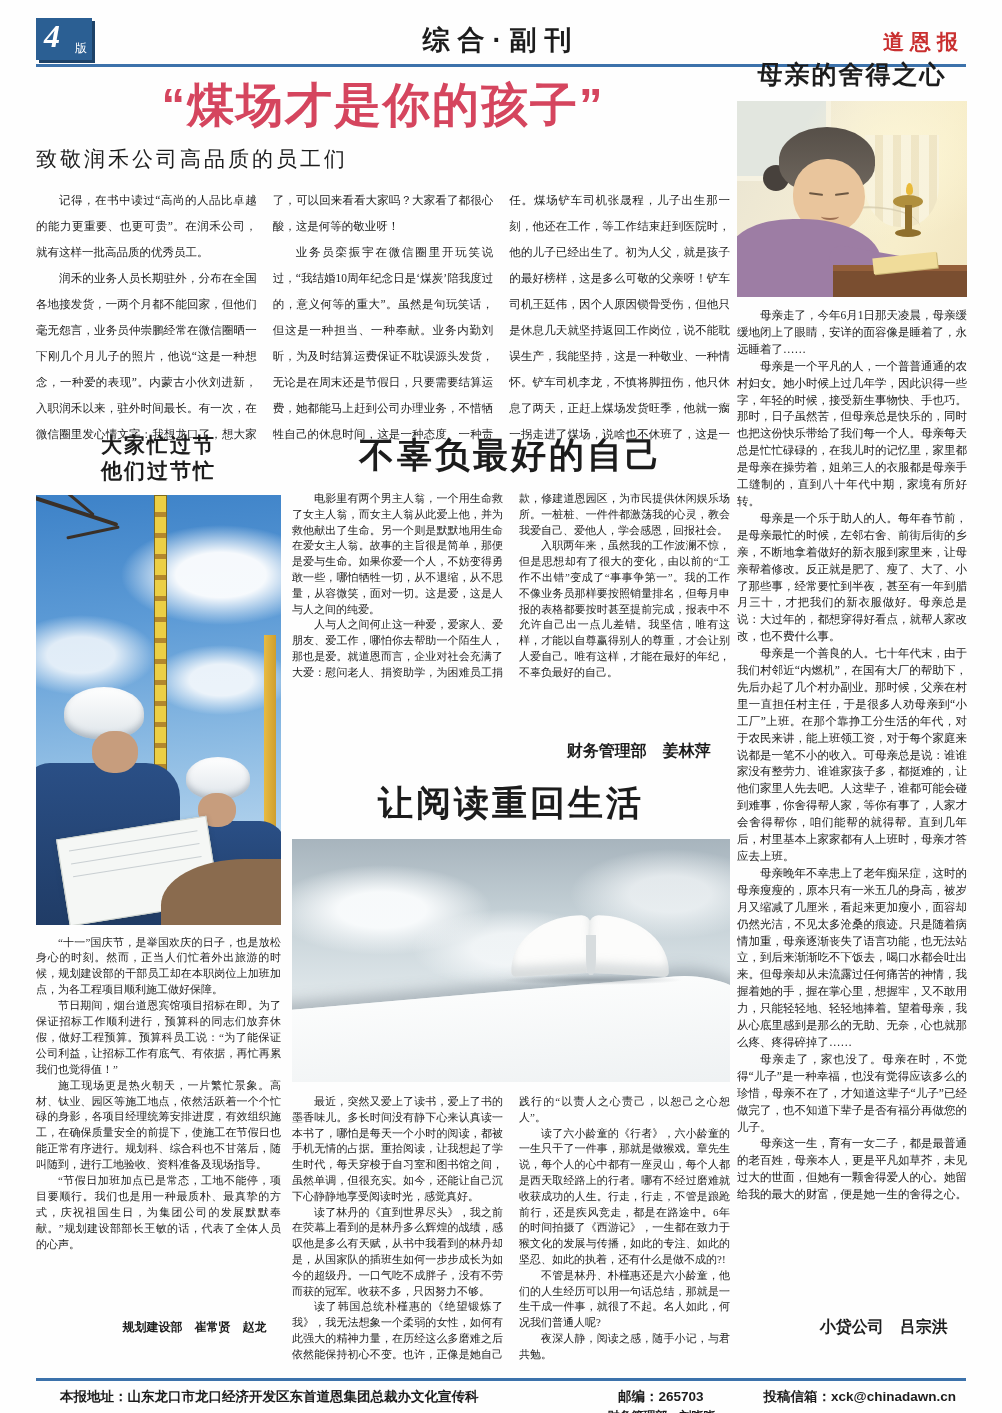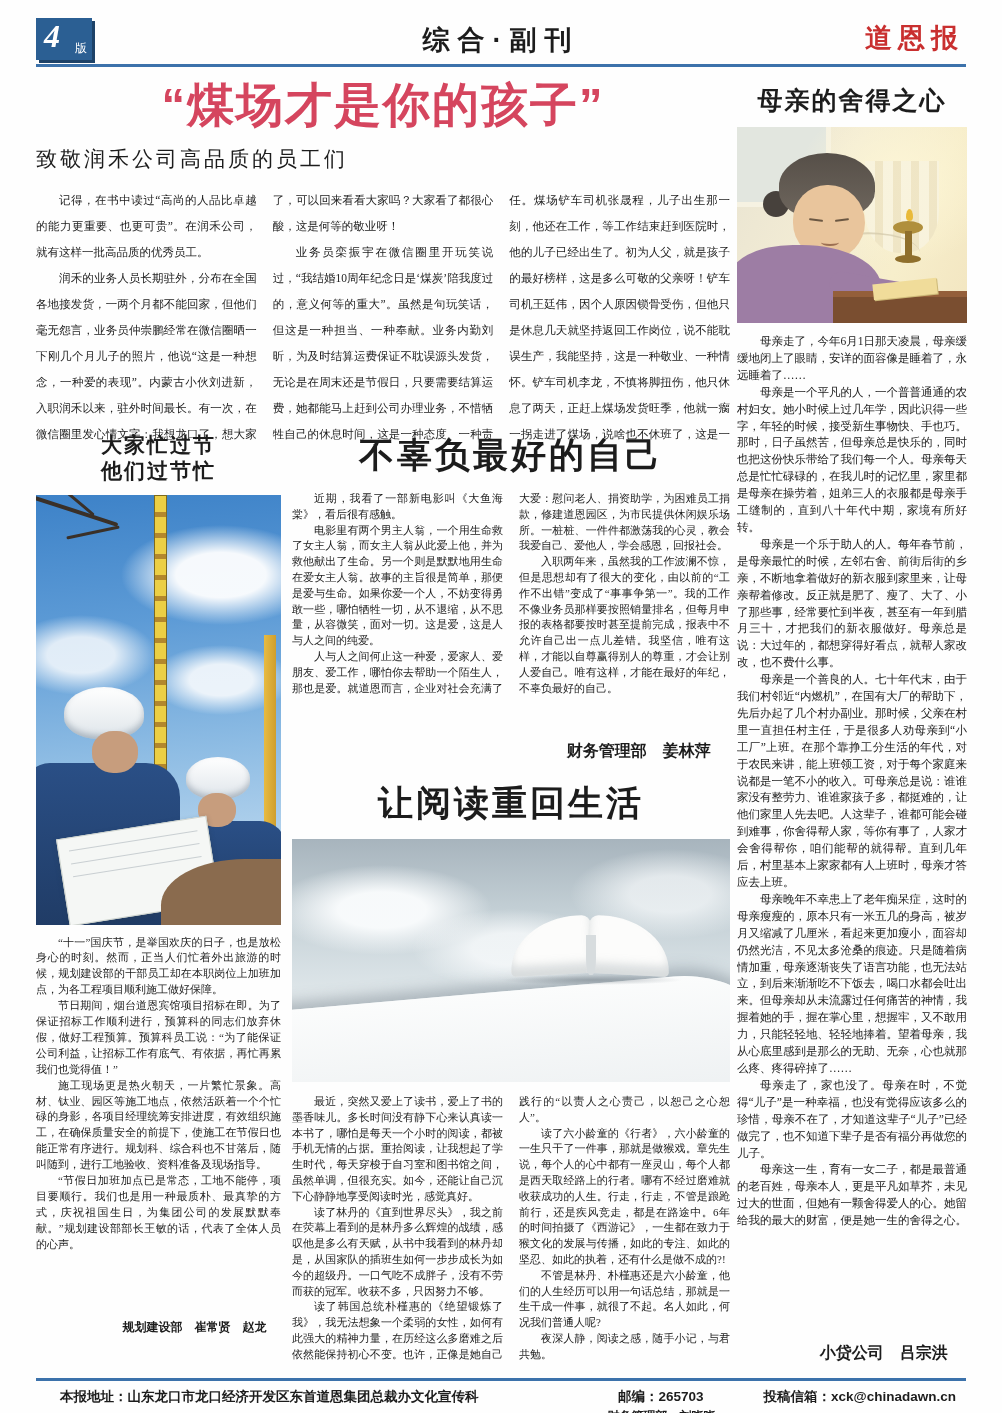--- a/index.html
+++ b/index.html
@@ -21,21 +21,21 @@
     font-family:"Liberation Serif",serif; font-weight:bold;
   }
   .pagebox .ban { position:absolute; right:5px; bottom:3px; font-size:12px; }
   .section-title {
     position:absolute; left:0; right:0; bottom:4px; text-align:center;
     font-size:27px; font-weight:bold; letter-spacing:8px;
     font-family:"Liberation Sans","DejaVu Sans",sans-serif;
   }
   .masthead {
     position:absolute; right:2px; bottom:6px; color:#c92f2f;
-    font-size:27px; font-weight:bold; letter-spacing:6px;
+    font-size:21px; font-weight:bold; letter-spacing:6px;
     font-family:Liberation Serif, serif;
     margin-top:37px;
   }
   .header-rule { position:absolute; left:36px; right:36px; top:64px; height:3px; background:#3c72ab; }
 
   
   .para { text-indent:2em; text-align:justify; }
   .byline { font-weight:bold; text-align:right; padding-right:1.2em; }
 
   
@@ -122,21 +122,21 @@
   .bk-pr { right:0; border-radius:12% 90% 6% 0 / 18% 100% 8% 0;  transform:rotate(3deg); }
   .bk-spine { position:absolute; left:76px; bottom:0; width:10px; height:40px;
     background:#d7dcde; border-radius:0 0 40% 40%; }
   .bk-shadow { position:absolute; left:210px; top:136px; width:180px; height:10px;
     background:radial-gradient(closest-side,rgba(120,130,138,.5),rgba(120,130,138,0)); }
   .reading-body { margin-top:12px; height:312px; overflow:hidden;
     column-count:2; column-gap:16px; font-size:11px; line-height:15.8px; }
   .reading-byline { font-size:12px; margin-top:2px; }
 
   
-  .mother { position:absolute; left:737px; top:84px; width:230px; }
+  .mother { position:absolute; left:737px; top:58px; width:230px; }
   .mother-title {
     text-align:center; font-size:25px; font-weight:bold; letter-spacing:2px;
     font-family:"Liberation Sans","DejaVu Sans",sans-serif;
   }
   .illu { position:relative; width:230px; height:196px; margin-top:10px; overflow:hidden;
     background:linear-gradient(115deg,#e9e4d2 0%,#f3ecd4 40%,#f7eecb 70%,#f2e5c0 100%); }
   .il-wall { position:absolute; left:0; top:0; width:94px; height:80px; background:#e2e6df;
     border-right:5px solid #f6f2e2; border-bottom:5px solid #f6f2e2; }
   .il-glow { position:absolute; right:-30px; top:-30px; width:200px; height:170px;
     background:radial-gradient(closest-side,#fdf6d6,rgba(253,246,214,0)); }
@@ -243,21 +243,20 @@
       <p class="para">节日期间，烟台道恩宾馆项目招标在即。为了保证招标工作顺利进行，预算科的同志们放弃休假，做好工程预算。预算科员工说：“为了能保证公司利益，让招标工作有底气、有依据，再忙再累我们也觉得值！”</p>
       <p class="para">施工现场更是热火朝天，一片繁忙景象。高材、钛业、园区等施工地点，依然活跃着一个个忙碌的身影，各项目经理统筹安排进度，有效组织施工，在确保质量安全的前提下，使施工在节假日也能正常有序进行。规划科、综合科也不甘落后，随叫随到，进行工地验收、资料准备及现场指导。</p>
       <p class="para">“节假日加班加点已是常态，工地不能停，项目要顺行。我们也是用一种最质朴、最真挚的方式，庆祝祖国生日，为集团公司的发展默默奉献。”规划建设部部长王敏的话，代表了全体人员的心声。</p>
     </div>
     <p class="byline">规划建设部　崔常贤　赵龙</p>
   </div>
 
   <div class="middle">
     <div class="big-title">不辜负最好的自己</div>
     <div class="best-body">
-      <p class="para">近期，我看了一部新电影叫《大鱼海棠》，看后很有感触。</p>
       <p class="para">电影里有两个男主人翁，一个用生命救了女主人翁，而女主人翁从此爱上他，并为救他献出了生命。另一个则是默默地用生命在爱女主人翁。故事的主旨很是简单，那便是爱与生命。如果你爱一个人，不妨变得勇敢一些，哪怕牺牲一切，从不退缩，从不思量，从容微笑，面对一切。这是爱，这是人与人之间的纯爱。</p>
       <p class="para">人与人之间何止这一种爱，爱家人、爱朋友、爱工作，哪怕你去帮助一个陌生人，那也是爱。就道恩而言，企业对社会充满了大爱：慰问老人、捐资助学，为困难员工捐款，修建道恩园区，为市民提供休闲娱乐场所。一桩桩、一件件都激荡我的心灵，教会我爱自己、爱他人，学会感恩，回报社会。</p>
       <p class="para">入职两年来，虽然我的工作波澜不惊，但是思想却有了很大的变化，由以前的“工作不出错”变成了“事事争第一”。我的工作不像业务员那样要按照销量排名，但每月申报的表格都要按时甚至提前完成，报表中不允许自己出一点儿差错。我坚信，唯有这样，才能以自尊赢得别人的尊重，才会让别人爱自己。唯有这样，才能在最好的年纪，不辜负最好的自己。</p>
     </div>
     <p class="byline best-byline">财务管理部　姜林萍</p>
 
     <div class="big-title reading-title">让阅读重回生活</div>
     <div class="photo-book">
       <div class="bk-cloud bk-c1"></div>
       <div class="bk-cloud bk-c2"></div>

